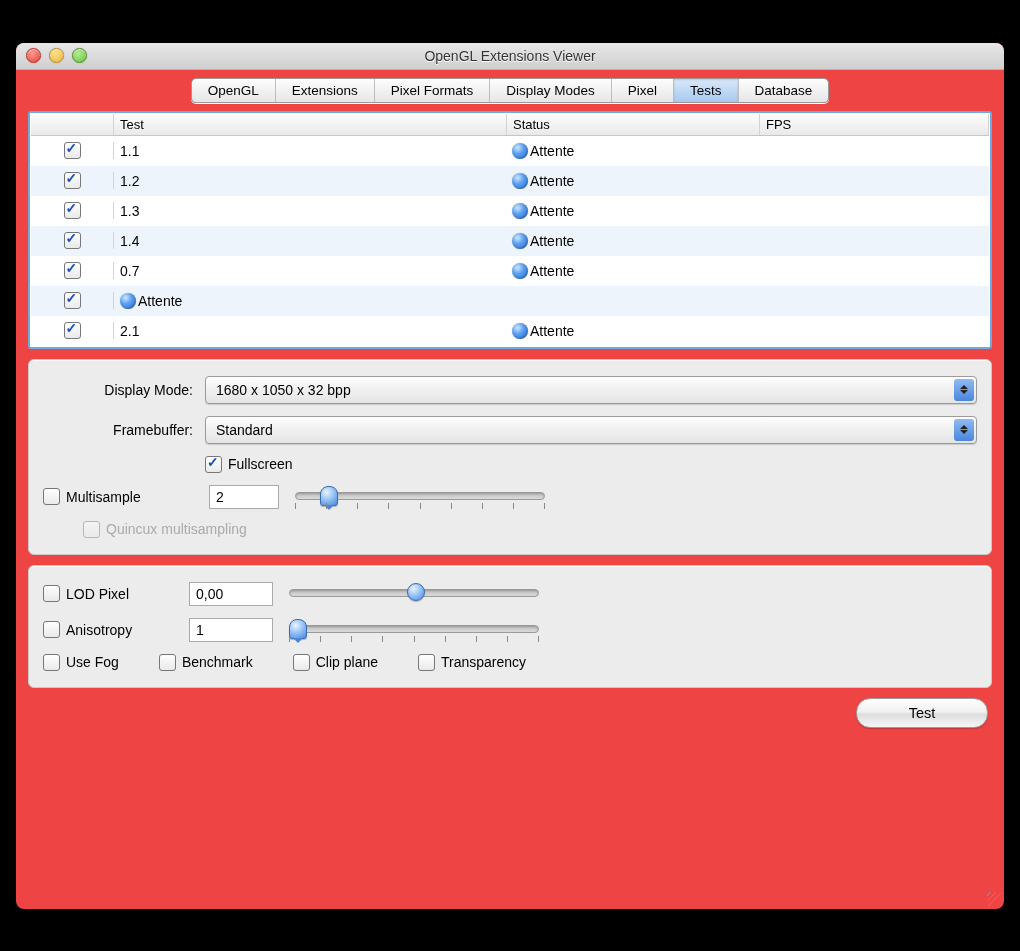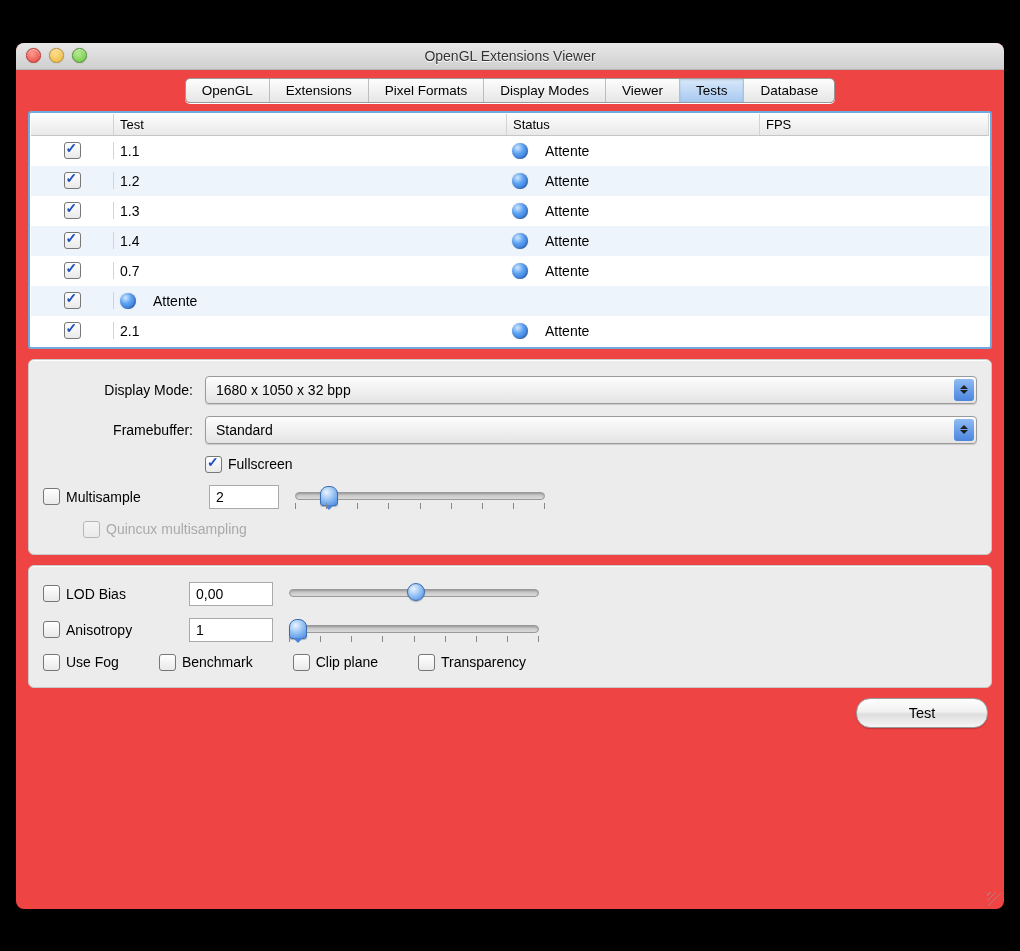--- a/index.html
+++ b/index.html
@@ -115,21 +115,21 @@
   }
   .aqua-check.checked::after {
     content:"✓";
     color:#1e4fbf;
     font-weight:bold;
     font-size:14px;
     position:absolute;
     top:-3px;left:1px;
   }
   .aqua-check.disabled { opacity:0.45; }
-  .status-cell { display:flex; align-items:center; gap:17px;}
+  .status-cell { display:flex; align-items:center; gap:2px;}
   .blue-ball {
     width:16px;height:16px;border-radius:50%;
     background: radial-gradient(circle at 35% 30%, #cfe7ff 0%, #5aa0f0 40%, #2a6cd6 100%);
     box-shadow: inset -1px -1px 2px rgba(0,0,0,0.25), 0 0 1px rgba(0,0,0,0.3);
   }
   .groupbox {
     background:#ececec;
     border:1px solid #c9c9c9;
     border-radius:6px;
     padding:16px 14px;
@@ -248,21 +248,21 @@
     </div>
     <div class="title">OpenGL Extensions Viewer</div>
   </div>
 
   <div class="tabbar">
     <div class="tabs" id="tabs">
         <div class="tab">OpenGL</div>
         <div class="tab">Extensions</div>
         <div class="tab">Pixel Formats</div>
         <div class="tab">Display Modes</div>
-        <div class="tab">Viewer</div>
+        <div class="tab">Pixel</div>
         <div class="tab selected">Tests</div>
         <div class="tab">Database</div>
       </div>
   </div>
 
   <div class="content">
     <div class="tablewrap">
       <div class="thead">
         <div class="col-chk"></div>
         <div class="col-test">Test</div>
@@ -412,21 +412,21 @@
           <span class="aqua-check disabled"></span>
           <span>Quincux multisampling</span>
         </div>
       </div>
     </div>
 
     <div class="groupbox">
       <div class="formrow" style="gap:16px;">
         <div class="checkbox-row" style="width:130px;">
           <span class="aqua-check"></span>
-          <span>LOD Bias</span>
+          <span>LOD Pixel</span>
         </div>
         <input class="num-input" style="width: 70px;" value="0,00">
         <div class="slider-wrap">
           <div class="slider-track"></div>
           <div class="slider-thumb" style="left:118px;"></div>
         </div>
       </div>
       <div class="formrow" style="gap:16px;">
         <div class="checkbox-row" style="width:130px;">
           <span class="aqua-check"></span>

